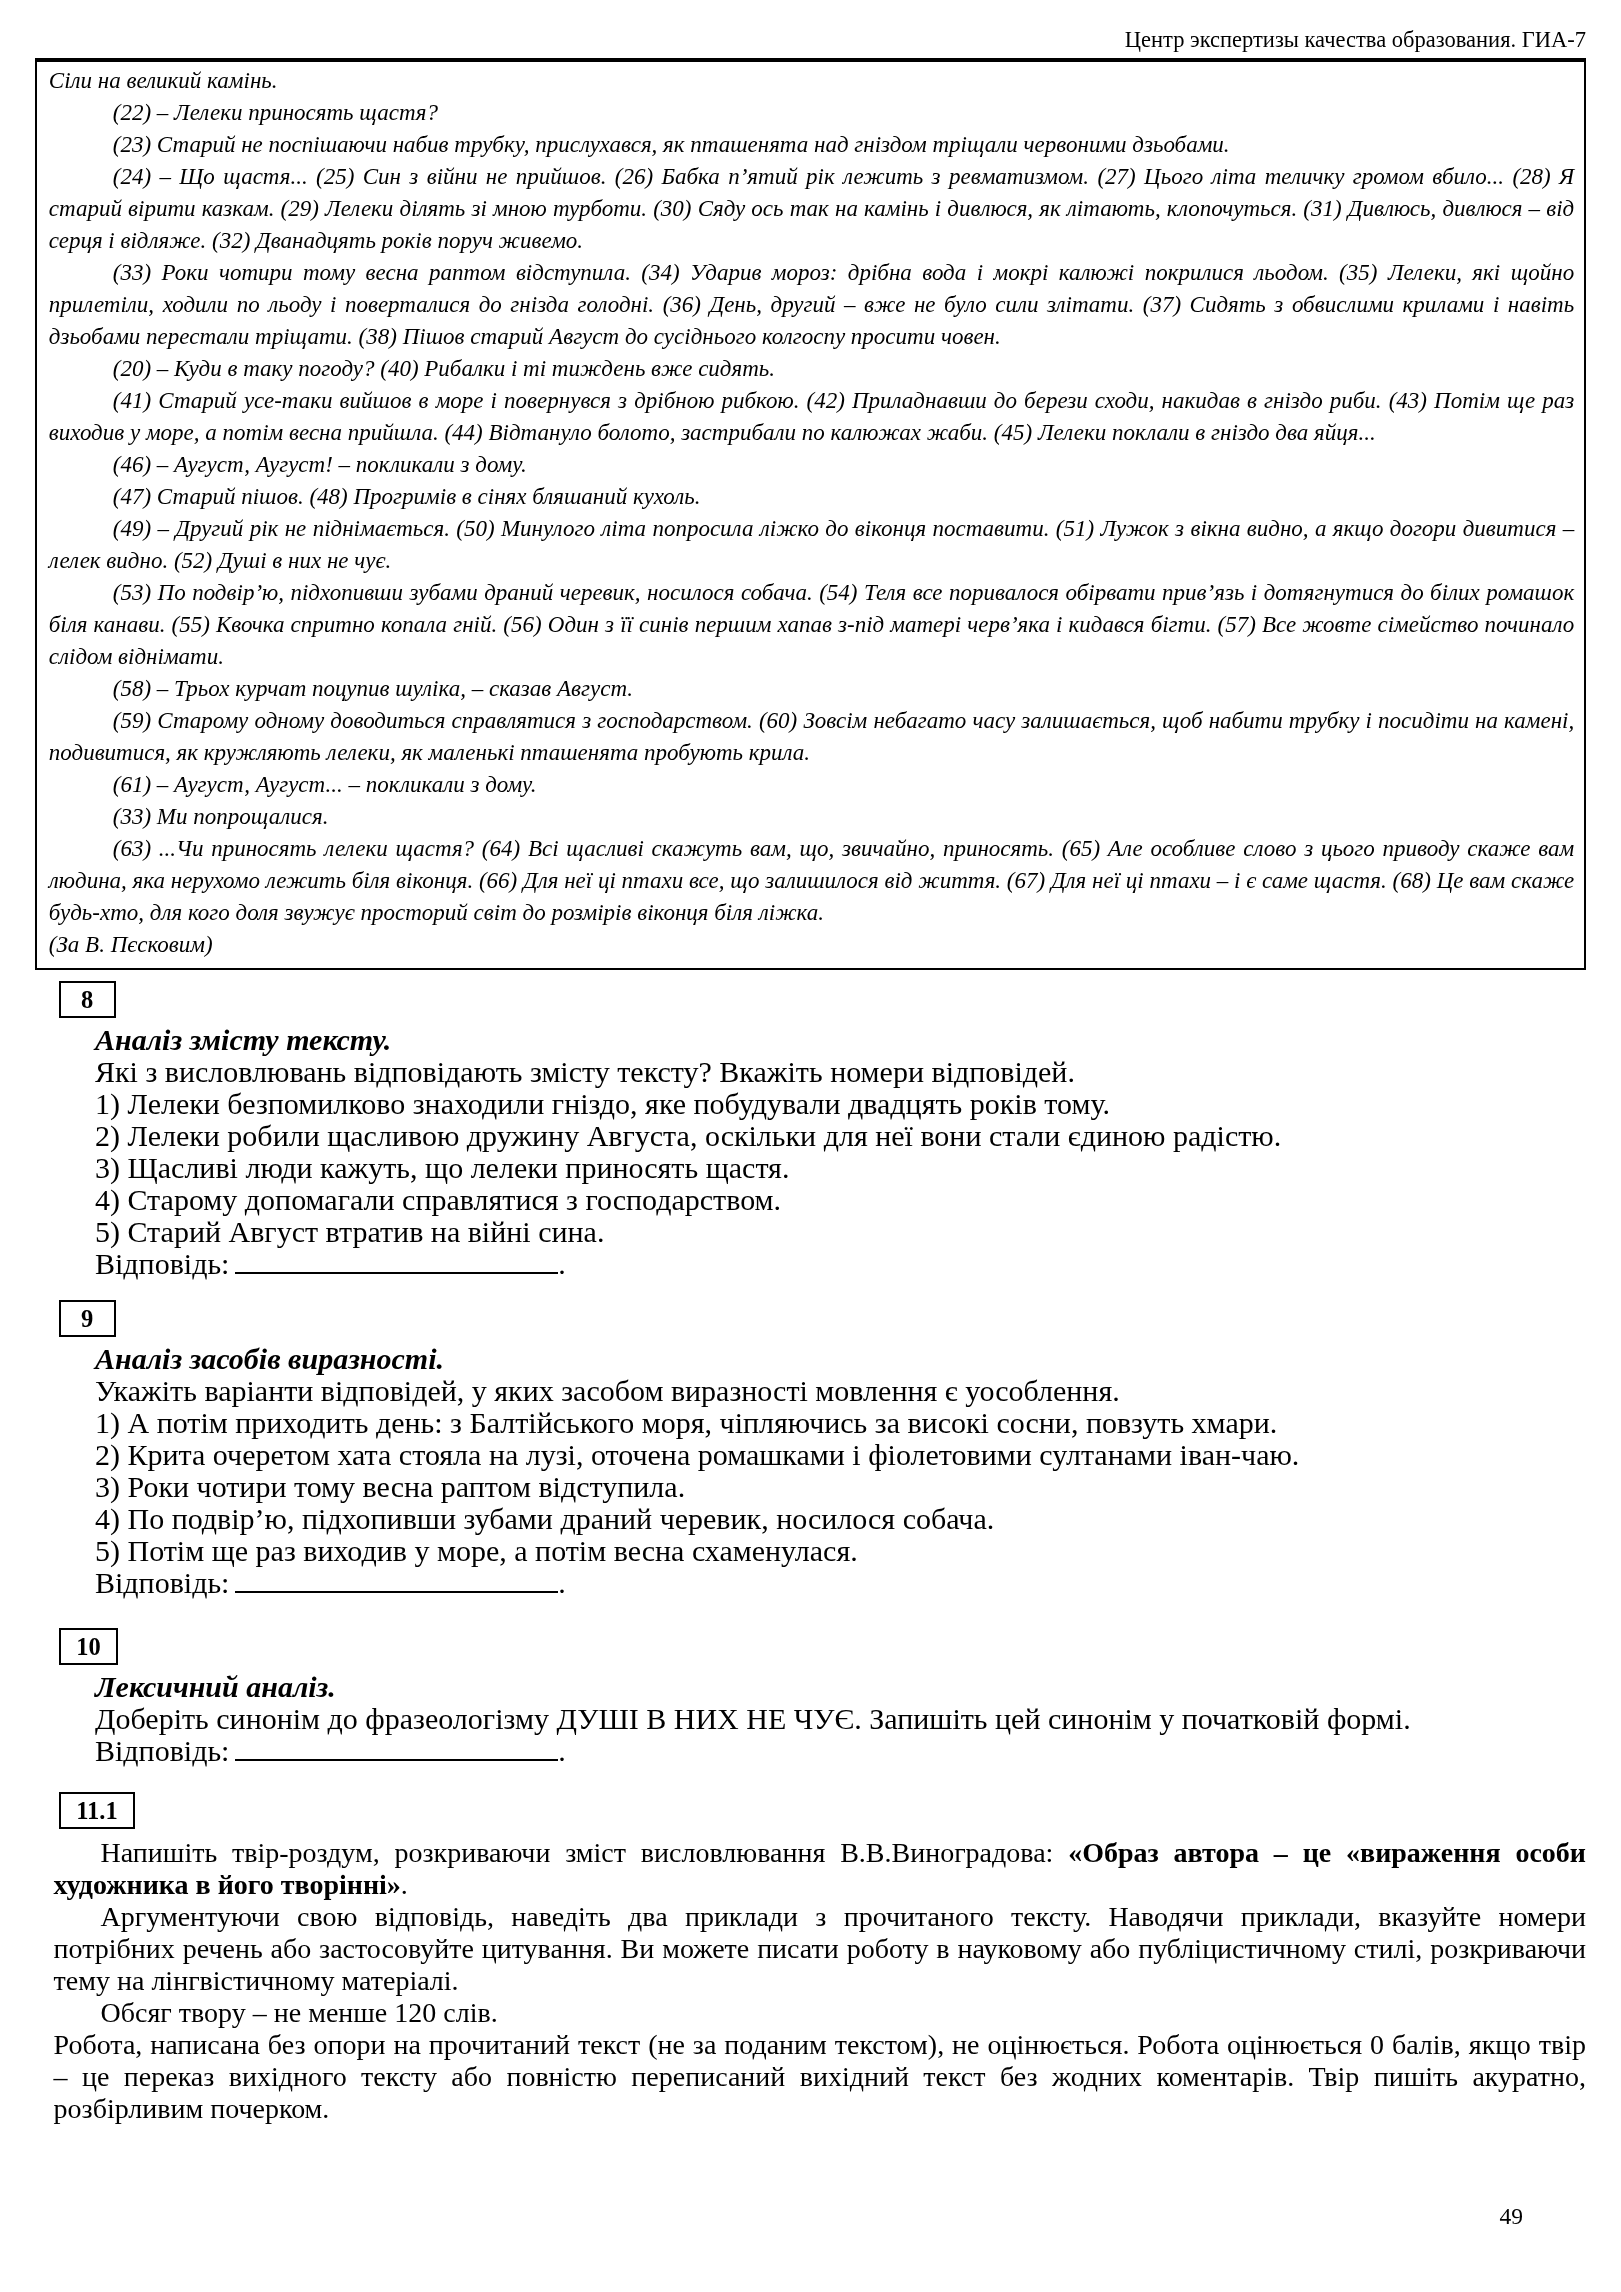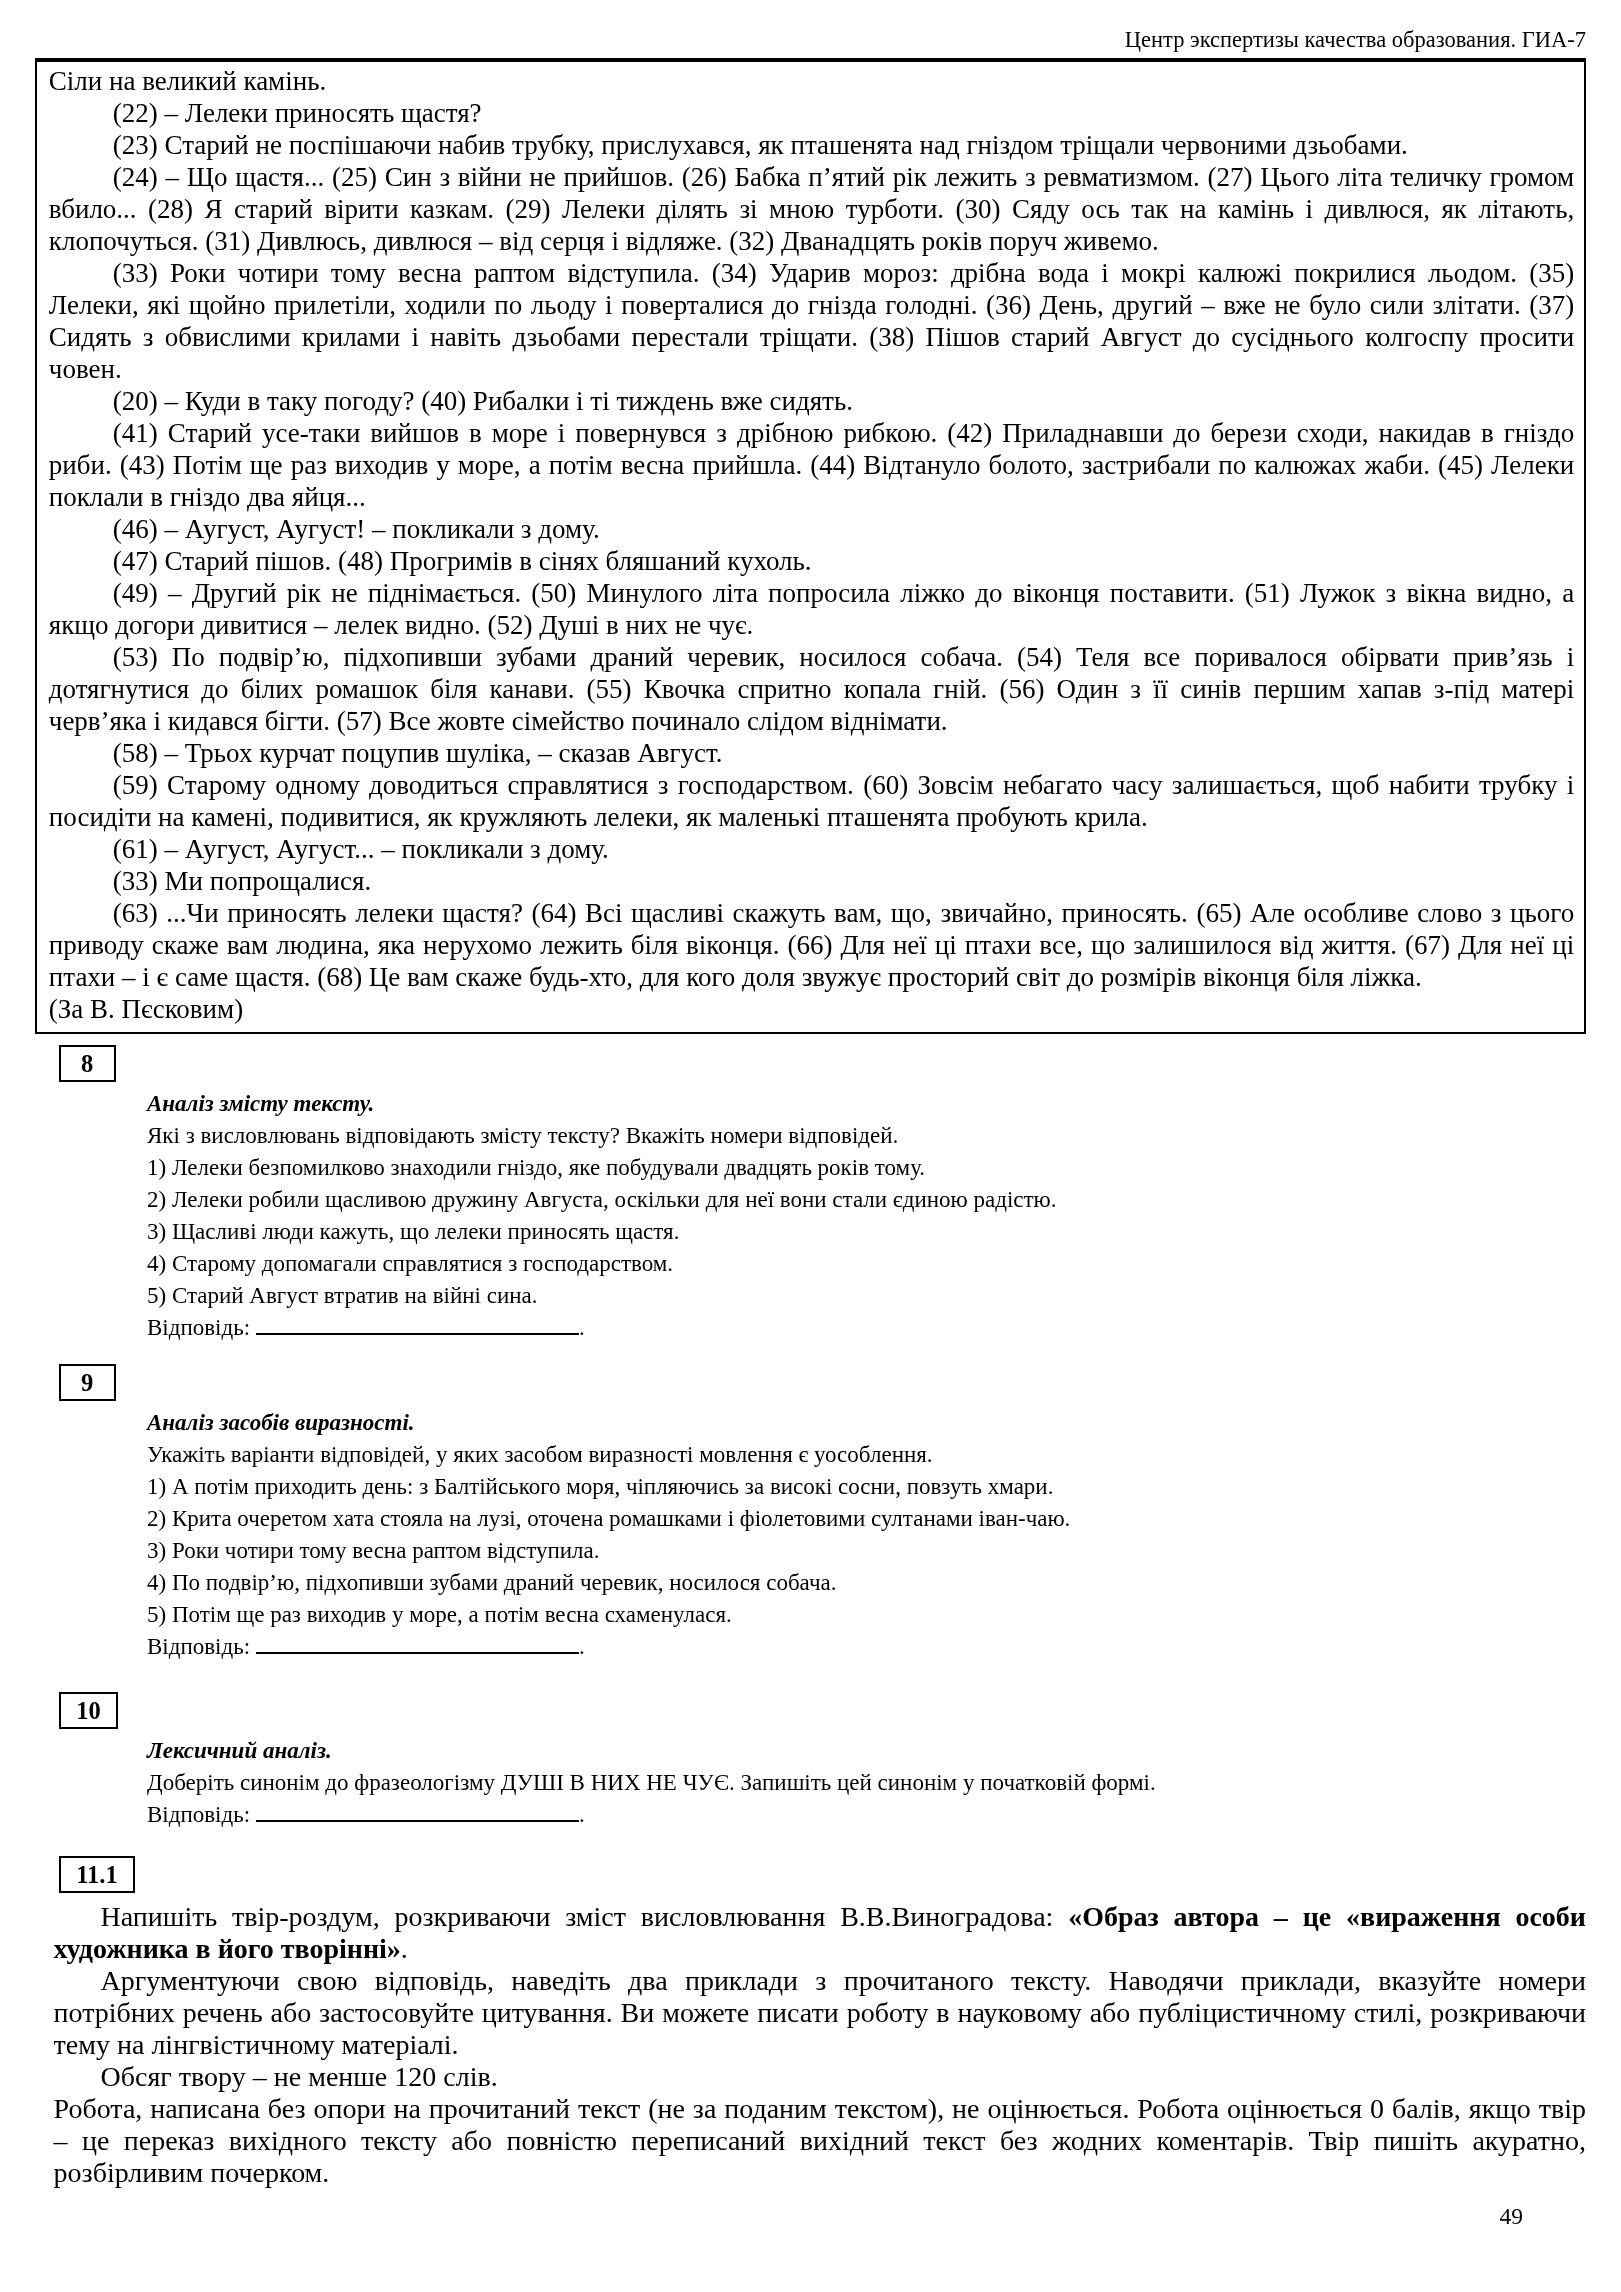--- a/index.html
+++ b/index.html
@@ -19,22 +19,23 @@
   .doc-header {
     font-size:22.5px;
     text-align:right;
     margin-bottom:4.9px;
     line-height:27.4px;
   }
   .passage-box {
     border:2.9px solid #000;
     border-top:4.9px solid #000;
     padding:2.9px 9.8px 6.9px 11.8px;
-    font-size:27px;
+    font-size:23px;
     line-height:32px;
+    font-style:italic;
   }
   .passage-box p { text-align:justify; }
   .passage-box p.indent { text-indent:64px; }
 
   .question { margin-top:11.8px; }
   .question.q9 { margin-top:19.6px; }
   .question.q10 { margin-top:29px; }
   .question.essay { margin-top:25.5px; }
 
   .qnum-box {
@@ -42,23 +43,23 @@
     border:2px solid #000;
     margin-left:23.5px;
     padding:1px 15.7px;
     font-size:24.5px;
     font-weight:bold;
     line-height:31px;
     min-width:57px;
     text-align:center;
   }
   .qcontent {
-    margin-left:112px;
+    margin-left:60px;
     margin-top:5.9px;
-    font-size:23px;
+    font-size:30px;
     line-height:32px;
     font-family:Liberation Serif, serif;
   }
   .qtitle { font-weight:bold; font-style:italic; }
   .answer-line .blank {
     display:inline-block;
     width:323px;
     height:15.7px;
     border-bottom:2px solid #000;
     margin-left:5.9px;

